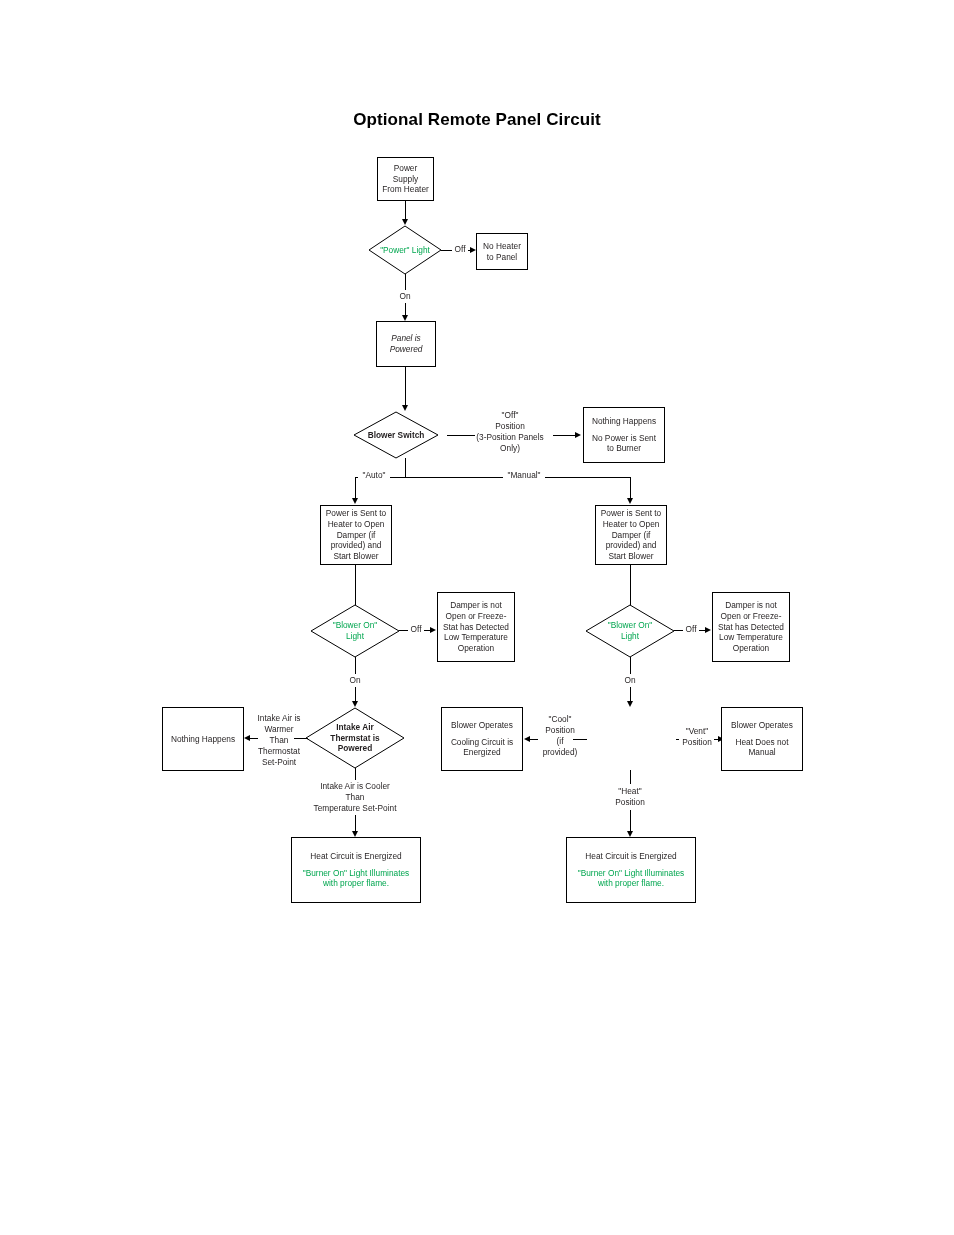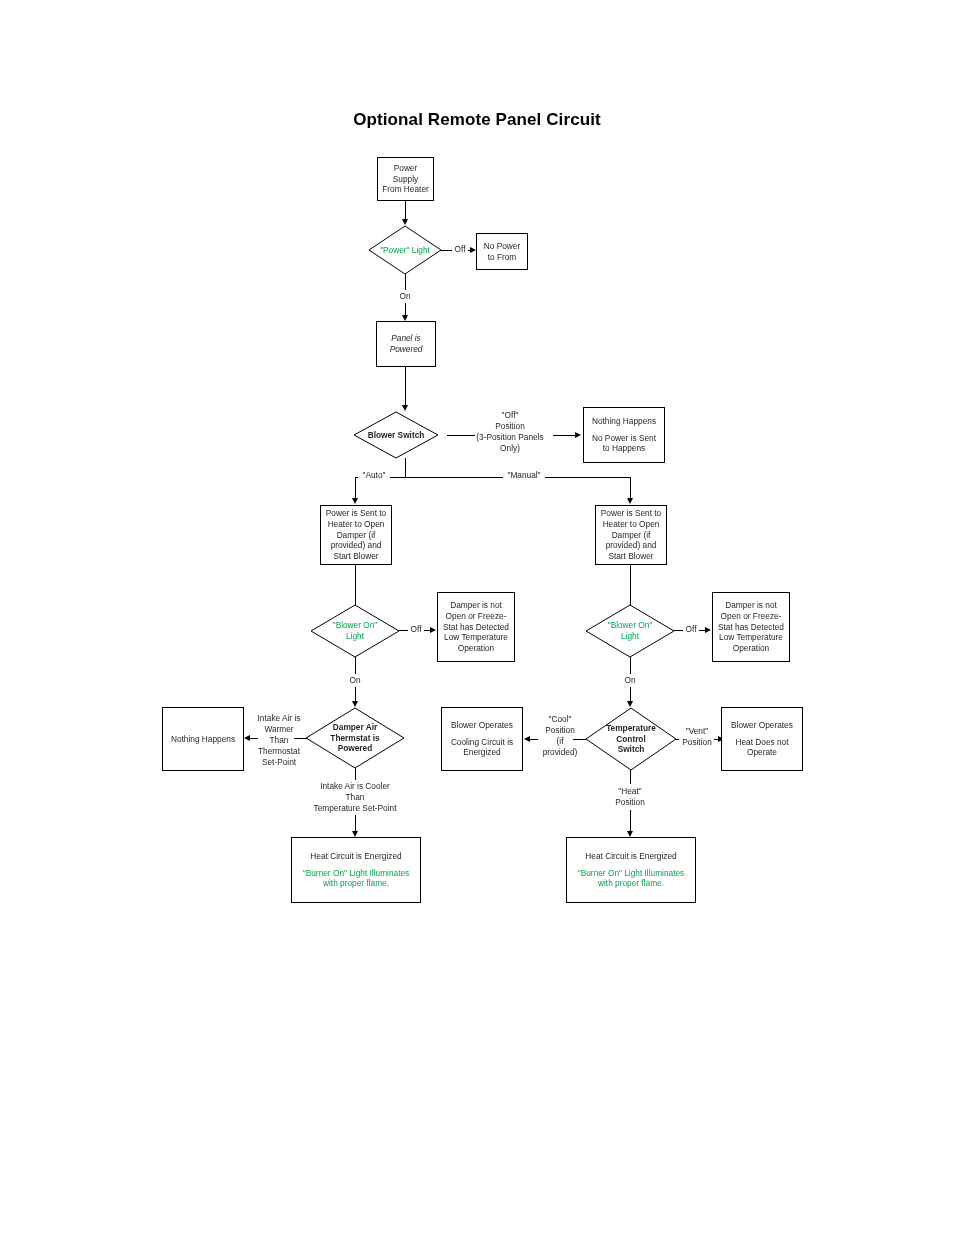--- a/index.html
+++ b/index.html
@@ -139,22 +139,22 @@
     </svg>
     <div class="diamond-label greenlbl">"Power" Light</div>
   </div>
 
   <div class="line hline" style="left:441px; top:250px; width:11px;"></div>
   <div class="edge-label" style="left:452px; top:244px; width:16px;">Off</div>
   <div class="line hline" style="left:468px; top:250px; width:4px;"></div>
   <div class="arrow-r" style="left:470px; top:246.5px;"></div>
 
   <div class="node box" style="left:476px; top:233px; width:52px; height:37px;">
-    <div>No Power</div>
-    <div>to From</div>
+    <div>No Heater</div>
+    <div>to Panel</div>
   </div>
 
   <div class="line vline" style="left:405px; top:274px; height:16px;"></div>
   <div class="edge-label" style="left:396px; top:291px; width:18px;">On</div>
   <div class="line vline" style="left:405px; top:303px; height:14px;"></div>
   <div class="arrow-d" style="left:401.5px; top:315px;"></div>
 
   <div class="node box" style="left:376px; top:321px; width:60px; height:46px;font-style:italic;">
     <div>Panel is</div>
     <div>Powered</div>
@@ -174,21 +174,21 @@
   <div class="edge-label" style="left:466px; top:410px; width:88px;">"Off"
 Position
 (3-Position Panels
 Only)</div>
   <div class="line hline" style="left:553px; top:435px; width:24px;"></div>
   <div class="arrow-r" style="left:575px; top:431.5px;"></div>
 
   <div class="node box" style="left:583px; top:407px; width:82px; height:56px;">
     <div>Nothing Happens</div>
     <div class="sub">No Power is Sent</div>
-    <div>to Happens</div>
+    <div>to Burner</div>
   </div>
 
   <div class="line vline" style="left:405px; top:458px; height:20px;"></div>
   <div class="line hline" style="left:355px; top:477px; width:276px;"></div>
 
   <div class="edge-label" style="left:358px; top:470px; width:32px; background:#ffffff;">"Auto"</div>
   <div class="line vline" style="left:355px; top:477px; height:22px;"></div>
   <div class="arrow-d" style="left:351.5px; top:498px;"></div>
 
   <div class="edge-label" style="left:503px; top:470px; width:42px; background:#ffffff;">"Manual"</div>
@@ -231,21 +231,21 @@
   <div class="line vline" style="left:355px; top:657px; height:17px;"></div>
   <div class="edge-label" style="left:346px; top:675px; width:18px;">On</div>
   <div class="line vline" style="left:355px; top:687px; height:15px;"></div>
   <div class="arrow-d" style="left:351.5px; top:701px;"></div>
 
   <div class="diamond-wrap" style="left:306px; top:708px; width:98px; height:60px;">
     <svg width="98" height="60" viewBox="0 0 98 60">
       <polygon points="49,0 98,30 49,60 0,30" fill="#ffffff" stroke="#000000" stroke-width="1"></polygon>
     </svg>
     <div class="diamond-label bold" style="flex-direction:column;">
-      <span>Damper Air</span>
+      <span>Intake Air</span>
       <span>Thermstat is</span>
       <span>Powered</span>
     </div>
   </div>
 
   <div class="line hline" style="left:294px; top:738px; width:14px;"></div>
   <div class="edge-label" style="left:249px; top:713px; width:60px;">Intake Air is
 Warmer
 Than
 Thermostat
@@ -287,30 +287,20 @@
 
   <div class="node box" style="left:712px; top:592px; width:78px; height:70px; padding:3px 4px;">
     <div>Damper is not Open or Freeze-Stat has Detected Low Temperature Operation</div>
   </div>
 
   <div class="line vline" style="left:630px; top:657px; height:17px;"></div>
   <div class="edge-label" style="left:621px; top:675px; width:18px;">On</div>
   <div class="line vline" style="left:630px; top:687px; height:15px;"></div>
   <div class="arrow-d" style="left:626.5px; top:701px;"></div>
 
-  <div class="diamond-wrap" style="left:586px; top:708px; width:90px; height:62px;">
-    <svg width="90" height="62" viewBox="0 0 90 62">
-      <polygon points="45,0 90,31 45,62 0,31" fill="#ffffff" stroke="#000000" stroke-width="1"></polygon>
-    </svg>
-    <div class="diamond-label bold" style="flex-direction:column;">
-      <span>Temperature</span>
-      <span>Control</span>
-      <span>Switch</span>
-    </div>
-  </div>
 
   <div class="line hline" style="left:573px; top:739px; width:14px;"></div>
   <div class="edge-label" style="left:536px; top:714px; width:48px;">"Cool"
 Position
 (if
 provided)</div>
   <div class="line hline" style="left:530px; top:739px; width:8px;"></div>
   <div class="arrow-l" style="left:524px; top:735.5px;"></div>
 
   <div class="node box" style="left:441px; top:707px; width:82px; height:64px;">
@@ -321,21 +311,21 @@
 
   <div class="line hline" style="left:676px; top:739px; width:3px;"></div>
   <div class="edge-label" style="left:677px; top:726px; width:40px;">"Vent"
 Position</div>
   <div class="line hline" style="left:714px; top:739px; width:6px;"></div>
   <div class="arrow-r" style="left:718px; top:735.5px;"></div>
 
   <div class="node box" style="left:721px; top:707px; width:82px; height:64px;">
     <div>Blower Operates</div>
     <div class="sub">Heat Does not</div>
-    <div>Operate</div>
+    <div>Manual</div>
   </div>
 
   <div class="line vline" style="left:630px; top:770px; height:14px;"></div>
   <div class="edge-label" style="left:606px; top:786px; width:48px;">"Heat"
 Position</div>
   <div class="line vline" style="left:630px; top:810px; height:22px;"></div>
   <div class="arrow-d" style="left:626.5px; top:831px;"></div>
 
   <div class="node box" style="left:566px; top:837px; width:130px; height:66px;">
     <div>Heat Circuit is Energized</div>

